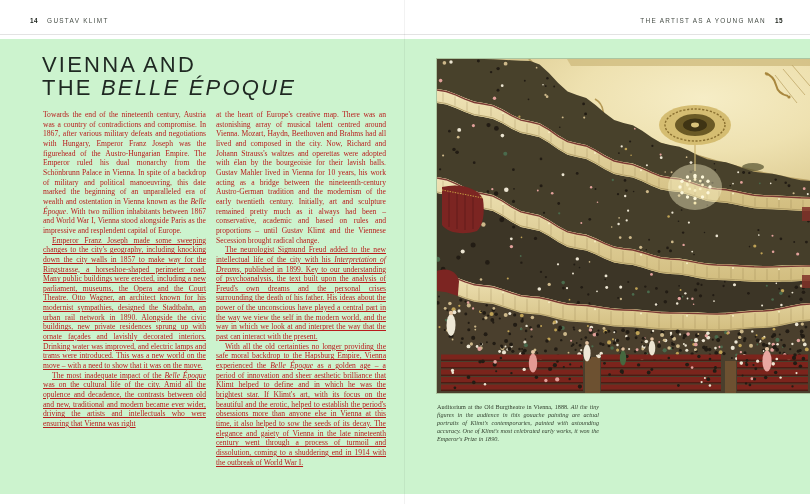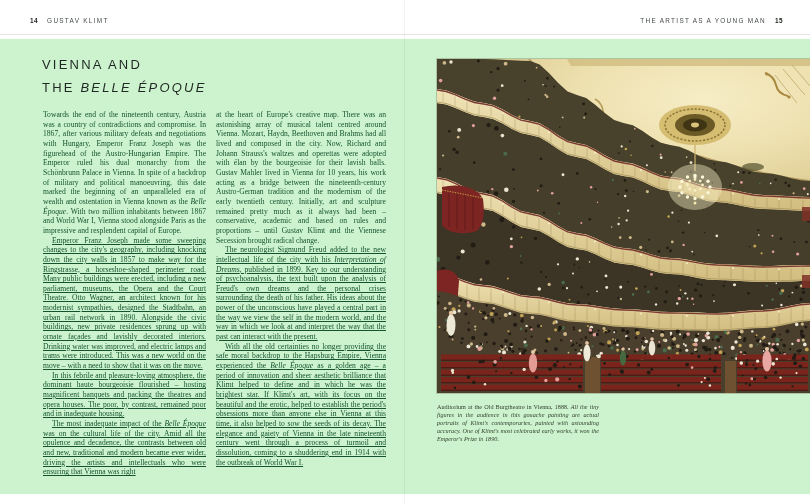--- a/index.html
+++ b/index.html
@@ -10,23 +10,23 @@
   .panel{position:absolute;left:0;top:39px;width:810px;height:455px;background:#ccf3ce;}
   .spine{position:absolute;left:404px;top:0;width:1px;height:504px;background:rgba(0,0,0,0.05);}
   .header{position:absolute;top:17px;font-family:"Liberation Sans",sans-serif;font-size:6.4px;
           letter-spacing:1.3px;color:#454c45;text-transform:uppercase;}
   .header-l{left:30px;}
   .header-r{right:27px;text-align:right;}
   .pnum{font-weight:bold;color:#20261f;letter-spacing:0.5px;}
   .header-l .pnum{margin-right:9px;}
   .header-r .pnum{margin-left:9px;}
   .title{position:absolute;left:42px;top:54px;margin:0;font-family:"Liberation Sans",sans-serif;
-         font-weight:400;font-size:13px;line-height:22.5px;letter-spacing:2.2px;color:#1f2822;}
+         font-weight:400;font-size:22px;line-height:22.5px;letter-spacing:2.2px;color:#1f2822;}
   .title .t2i{font-style:italic;}
-  .col{position:absolute;top:110px;color:#14532d;}
+  .col{position:absolute;top:110px;color:#b91c1c;}
   .col1{left:43px;width:163px;}
   .col2{left:216px;width:170px;}
   .col p{margin:0;font-size:7.6px;line-height:9.65px;text-align:justify;}
   .col p.indent{text-indent:9px;text-decoration:underline;}
   .it{font-style:italic;}
   .painting{position:absolute;left:437px;top:59px;width:373px;height:334px;line-height:0;
             box-shadow:0 0 0 1px rgba(70,60,25,0.25);}
   .caption{position:absolute;left:437px;top:403px;width:162px;margin:0;font-size:6.2px;
            line-height:8.1px;color:#33402f;text-align:justify;}
 </style>
@@ -43,21 +43,20 @@
   </div>
   <div class="header header-r">
     <span class="rhead">THE ARTIST AS A YOUNG MAN</span><span class="pnum">15</span>
   </div>
 
   <h1 class="title" style="color: rgb(31, 40, 34);"><span class="t1">VIENNA AND</span><br><span class="t2r">THE </span><span class="t2i">BELLE ÉPOQUE</span></h1>
 
   <div class="col col1" id="col1">
       <p><span>Towards the end of the nineteenth century, Austria was a country of contradictions and compromise. In 1867, after various military defeats and negotiations with Hungary, Emperor Franz Joseph was the figurehead of the Austro-Hungarian Empire. The Emperor ruled his dual monarchy from the Schönbrunn Palace in Vienna. In spite of a backdrop of military and political manoeuvring, this date marked the beginning of an unparalleled era of wealth and ostentation in Vienna known as the </span><span class="it">Belle Époque</span><span>. With two million inhabitants between 1867 and World War I, Vienna stood alongside Paris as the impressive and resplendent capital of Europe.</span></p>
       <p class="indent"><span>Emperor Franz Joseph made some sweeping changes to the city's geography, including knocking down the city walls in 1857 to make way for the Ringstrasse, a horseshoe-shaped perimeter road. Many public buildings were erected, including a new parliament, museums, the Opera and the Court Theatre. Otto Wagner, an architect known for his modernist sympathies, designed the Stadtbahn, an urban rail network in 1890. Alongside the civic buildings, new private residences sprung up with ornate façades and lavishly decorated interiors. Drinking water was improved, and electric lamps and trams were introduced. This was a new world on the move – with a need to show that it was on the move.</span></p>
-      <p class="indent"><span>In this febrile and pleasure-loving atmosphere, the dominant haute bourgeoisie flourished – hosting magnificent banquets and packing the theatres and opera houses. The poor, by contrast, remained poor and in inadequate housing.</span></p>
       <p class="indent"><span>The most inadequate impact of the </span><span class="it">Belle Époque</span><span> was on the cultural life of the city. Amid all the opulence and decadence, the contrasts between old and new, traditional and modern became ever wider, driving the artists and intellectuals who were ensuring that Vienna was right</span></p>
     </div>
   <div class="col col2" id="col2">
       <p><span>at the heart of Europe's creative map. There was an astonishing array of musical talent centred around Vienna. Mozart, Haydn, Beethoven and Brahms had all lived and composed in the city. Now, Richard and Johann Strauss's waltzes and operettas were adopted with élan by the bourgeoisie for their lavish balls. Gustav Mahler lived in Vienna for 10 years, his work acting as a bridge between the nineteenth-century Austro-German tradition and the modernism of the early twentieth century. Initially, art and sculpture remained pretty much as it always had been – conservative, academic and based on rules and proportions – until Gustav Klimt and the Viennese Secession brought radical change.</span></p>
       <p class="indent"><span>The neurologist Sigmund Freud added to the new intellectual life of the city with his </span><span class="it">Interpretation of Dreams</span><span>, published in 1899. Key to our understanding of psychoanalysis, the text built upon the analysis of Freud's own dreams and the personal crises surrounding the death of his father. His ideas about the power of the unconscious have played a central part in the way we view the self in the modern world, and the way in which we look at and interpret the way that the past can interact with the present.</span></p>
       <p class="indent"><span>With all the old certainties no longer providing the safe moral backdrop to the Hapsburg Empire, Vienna experienced the </span><span class="it">Belle Époque</span><span> as a golden age – a period of innovation and sheer aesthetic brilliance that Klimt helped to define and in which he was the brightest star. If Klimt's art, with its focus on the beautiful and the erotic, helped to establish the period's obsessions more than anyone else in Vienna at this time, it also helped to sow the seeds of its decay. The elegance and gaiety of Vienna in the late nineteenth century went through a process of turmoil and dissolution, coming to a shuddering end in 1914 with the outbreak of World War I.</span></p>
     </div>
 
   <div class="painting">
     <svg id="paintsvg" viewBox="0 0 373 334" width="373" height="334" xmlns="http://www.w3.org/2000/svg">

